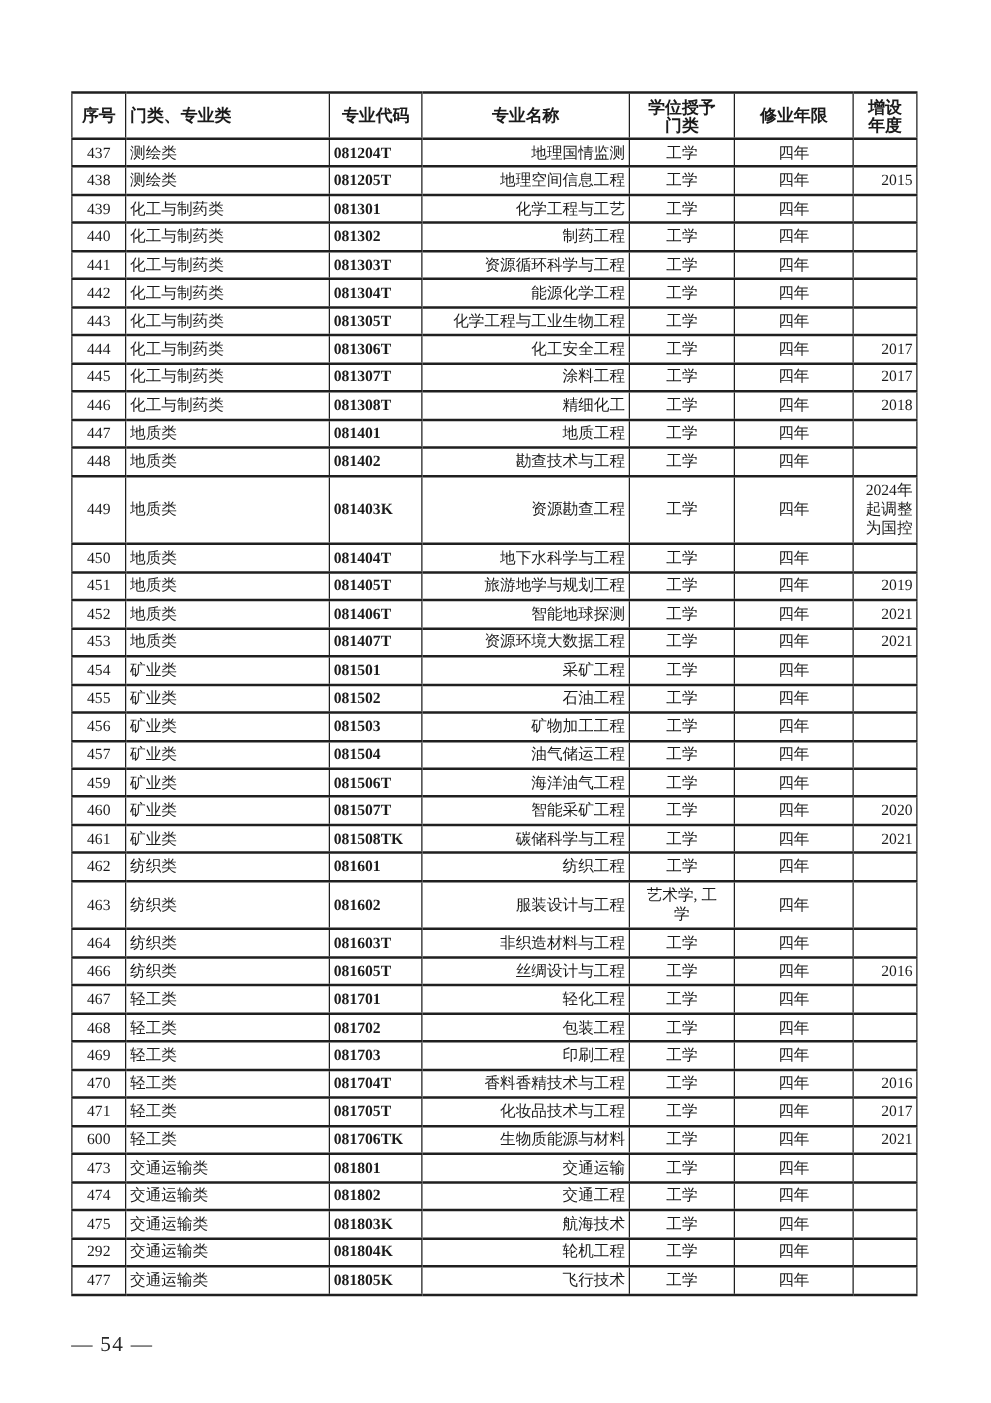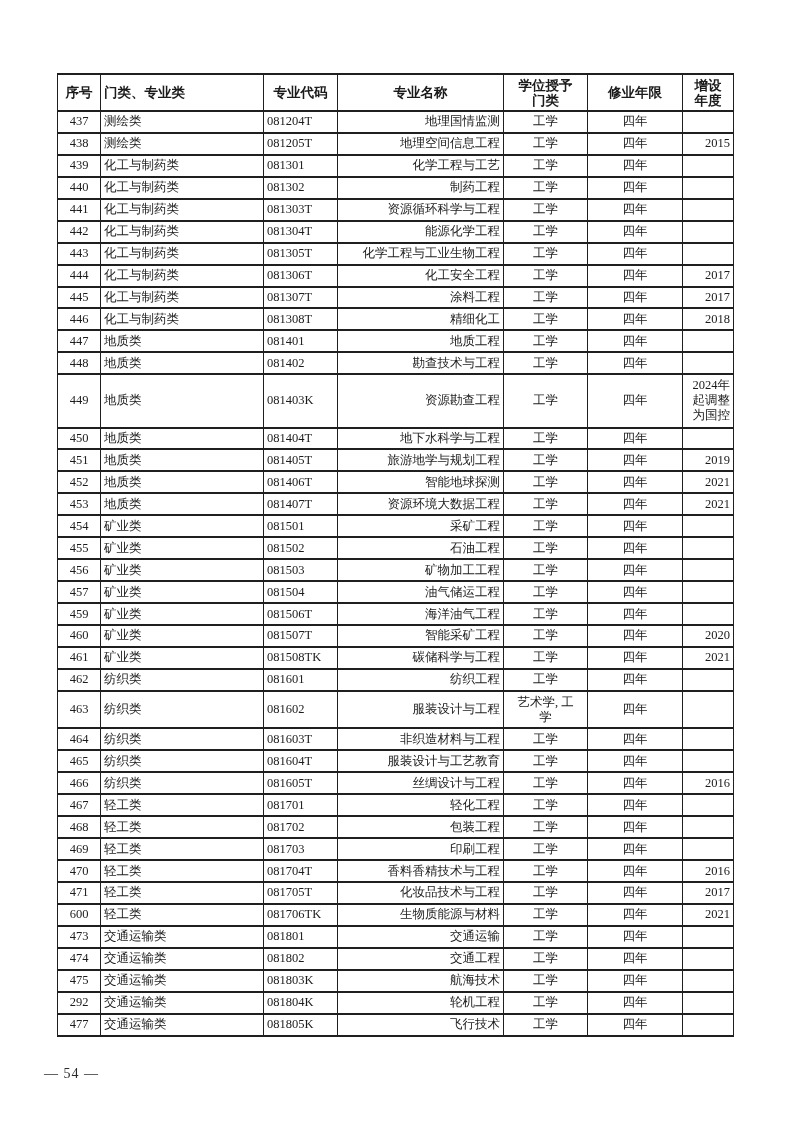--- a/index.html
+++ b/index.html
@@ -34,29 +34,29 @@
     font-weight: bold;
     text-align: center;
     white-space: pre-line;
   }
   .majors-table td {
     height: 15px;
     font-size: 12.5px;
   }
   .col-index   { text-align: center; margin-top: 23px; }
   .col-category{ text-align: left; padding-left: 4px; }
-  .col-code    { text-align: left; padding-left: 3px; }
+  .col-code    { text-align: left; padding-left: 3px; font-weight: bold; }
   .col-name    { text-align: right; padding-left: 5px; }
   .col-degree  { text-align: center; white-space: pre-line; }
   .col-duration{ text-align: center; }
   .col-year    { text-align: right; white-space: pre-line; }
   .page-number {
     position: absolute;
-    left: 44px; top: 1066px;
-    font-size: 14px;
+    left: 57px; top: 1066px;
+    font-size: 17px;
     color: #2a2a2a;
     letter-spacing: 1px;
   }
 </style>
 </head>
 <body>
 
 <div class="page">
   <table class="majors-table">
     <colgroup>
@@ -322,29 +322,20 @@
         <tr>
           <td class="col-index">464</td>
           <td class="col-category">纺织类</td>
           <td class="col-code">081603T</td>
           <td class="col-name">非织造材料与工程</td>
           <td class="col-degree">工学</td>
           <td class="col-duration">四年</td>
           <td class="col-year"></td>
         </tr>
         <tr>
-          <td class="col-index">465</td>
-          <td class="col-category">纺织类</td>
-          <td class="col-code">081604T</td>
-          <td class="col-name">服装设计与工艺教育</td>
-          <td class="col-degree">工学</td>
-          <td class="col-duration">四年</td>
-          <td class="col-year"></td>
-        </tr>
-        <tr>
           <td class="col-index">466</td>
           <td class="col-category">纺织类</td>
           <td class="col-code">081605T</td>
           <td class="col-name">丝绸设计与工程</td>
           <td class="col-degree">工学</td>
           <td class="col-duration">四年</td>
           <td class="col-year">2016</td>
         </tr>
         <tr>
           <td class="col-index">467</td>

